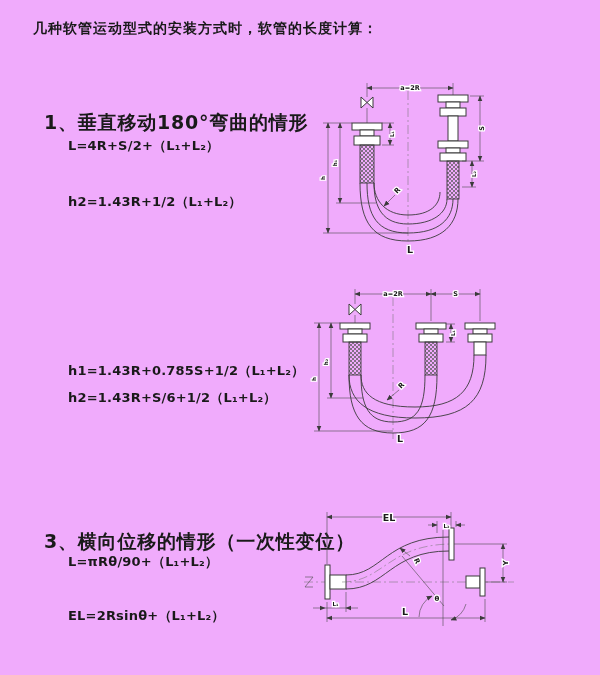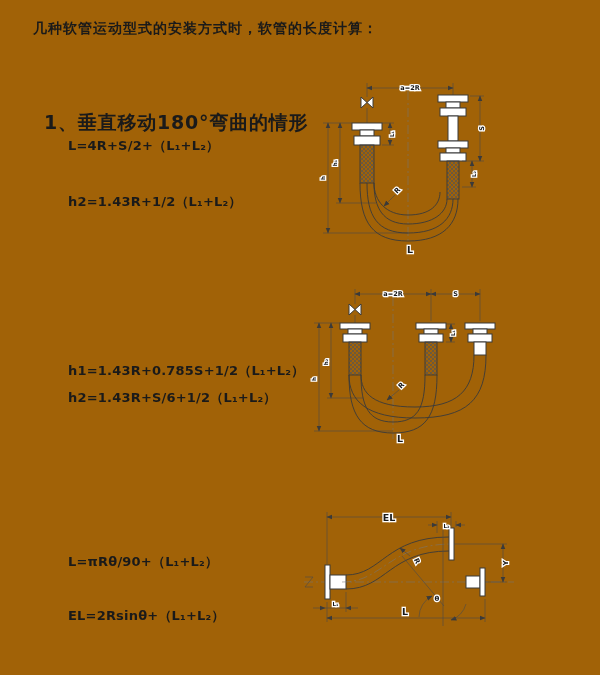--- a/index.html
+++ b/index.html
@@ -1,17 +1,17 @@
 <!DOCTYPE html>
 <html><head>
 <meta charset="utf-8">
 <style>
   html,body{margin:0;padding:0;background:#fff;}
   .page{
-    position:relative;width:600px;height:675px;background:#a16207;overflow:hidden;
+    position:relative;width:600px;height:675px;background:#f0abfc;overflow:hidden;
     font-family:"DejaVu Sans","Liberation Sans",sans-serif;color:#1a1a1a;
   }
   .title{
     position:absolute;left:33px;top:20px;font-size:14px;font-weight:600;letter-spacing:1px;white-space:pre;
   }
   .heading{
     position:absolute;left:44px;font-size:19px;font-weight:600;letter-spacing:0.8px;white-space:pre;
   }
   .formula{
     position:absolute;left:68px;font-size:13px;font-weight:600;letter-spacing:0.2px;white-space:pre;
@@ -49,20 +49,21 @@
 
   <div class="title">几种软管运动型式的安装方式时，软管的长度计算：</div>
 
   <div class="heading" style="top:110px">1、垂直移动180°弯曲的情形</div>
   <div class="formula" style="top:137px">L=4R+S/2+（L₁+L₂）</div>
   <div class="formula" style="top:193px">h2=1.43R+1/2（L₁+L₂）</div>
 
   <div class="formula" style="top:362px">h1=1.43R+0.785S+1/2（L₁+L₂）</div>
   <div class="formula" style="top:389px">h2=1.43R+S/6+1/2（L₁+L₂）</div>
 
+  <div class="heading" style="top:529px">3、横向位移的情形（一次性变位）</div>
   <div class="formula" style="top:553px">L=πRθ/90+（L₁+L₂）</div>
   <div class="formula" style="top:607px">EL=2Rsinθ+（L₁+L₂）</div>
 
   <svg class="fig" style="left:310px;top:75px" width="195" height="180" viewBox="0 0 195 180">
     <g>
       <line class="cl" x1="98" y1="16" x2="98" y2="174"></line>
     </g>
     <g>
       <line class="dim" x1="57" y1="8" x2="57" y2="18"></line>
       <line class="dim" x1="143" y1="8" x2="143" y2="20"></line>

